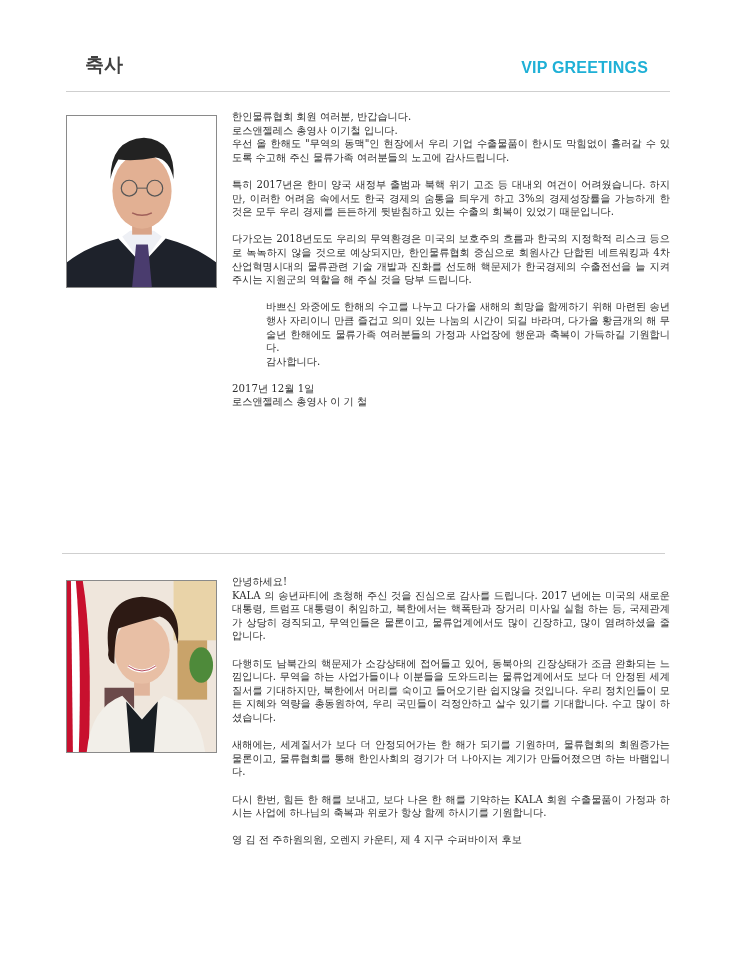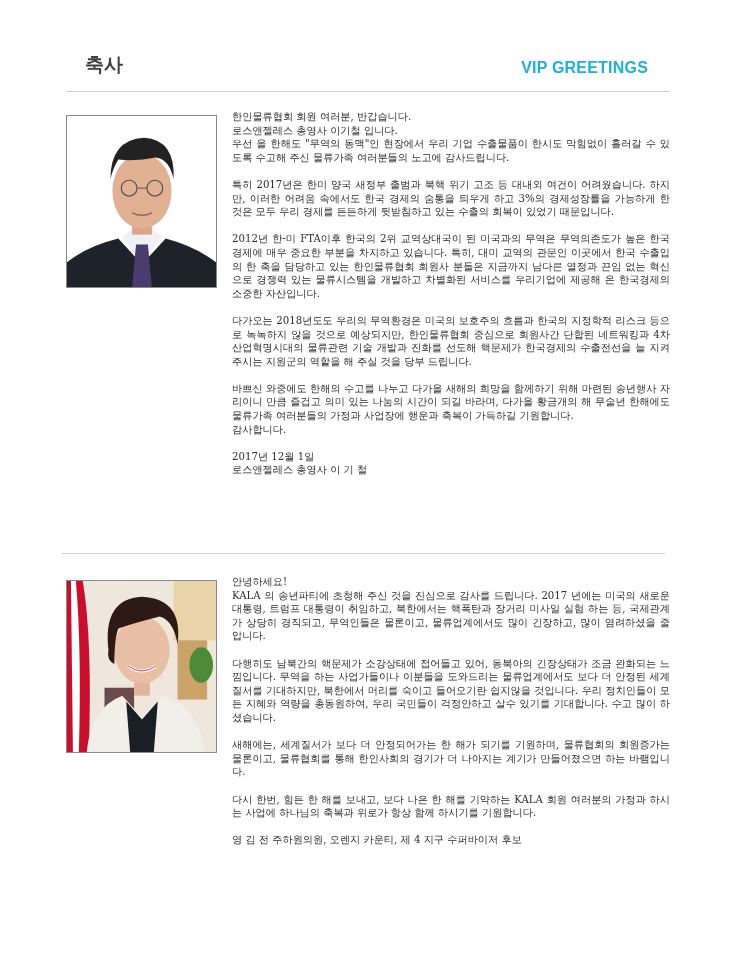--- a/index.html
+++ b/index.html
@@ -39,23 +39,22 @@
     <line x1="71" y1="73" x2="81" y2="73" stroke="#555" stroke-width="1"></line>
     <path d="M66 98 Q76 103 86 98" stroke="#a0605a" stroke-width="1.5" fill="none"></path>
   </svg>
 </div>
 
 <div class="letter" style="top:110px;">
   <p style="white-space:pre-line;">한인물류협회 회원 여러분, 반갑습니다.
 로스앤젤레스 총영사 이기철 입니다.
 우선 올 한해도 "무역의 동맥"인 현장에서 우리 기업 수출물품이 한시도 막힘없이 흘러갈 수 있도록 수고해 주신 물류가족 여러분들의 노고에 감사드립니다.</p>
   <p>특히 2017년은 한미 양국 새정부 출범과 북핵 위기 고조 등 대내외 여건이 어려웠습니다. 하지만, 이러한 어려움 속에서도 한국 경제의 숨통을 틔우게 하고 3%의 경제성장률을 가능하게 한 것은 모두 우리 경제를 든든하게 뒷받침하고 있는 수출의 회복이 있었기 때문입니다.</p>
-  <p>2012년 한-미 FTA이후 한국의 2위 교역상대국이 된 미국과의 무역은 무역의존도가 높은 한국경제에 매우 중요한 부분을 차지하고 있습니다. 특히, 대미 교역의 관문인 이곳에서 한국 수출입의 한 축을 담당하고 있는 한인물류협회 회원사 분들은 지금까지 남다른 열정과 끈임 없는 혁신으로 경쟁력 있는 물류시스템을 개발하고 차별화된 서비스를 우리기업에 제공해 온 한국경제의 소중한 자산입니다.</p>
   <p>다가오는 2018년도도 우리의 무역환경은 미국의 보호주의 흐름과 한국의 지정학적 리스크 등으로 녹녹하지 않을 것으로 예상되지만, 한인물류협회 중심으로 회원사간 단합된 네트워킹과 4차 산업혁명시대의 물류관련 기술 개발과 진화를 선도해 핵문제가 한국경제의 수출전선을 늘 지켜주시는 지원군의 역할을 해 주실 것을 당부 드립니다.</p>
-  <p style="white-space:pre-line;">바쁘신 와중에도 한해의 수고를 나누고 다가올 새해의 희망을 함께하기 위해 마련된 송년행사 자리이니 만큼 즐겁고 의미 있는 나눔의 시간이 되길 바라며, 다가올 황금개의 해 무술년 한해에도 물류가족 여러분들의 가정과 사업장에 행운과 축복이 가득하길 기원합니다.
+  <p style="white-space:pre-line;margin-left:34px;">바쁘신 와중에도 한해의 수고를 나누고 다가올 새해의 희망을 함께하기 위해 마련된 송년행사 자리이니 만큼 즐겁고 의미 있는 나눔의 시간이 되길 바라며, 다가올 황금개의 해 무술년 한해에도 물류가족 여러분들의 가정과 사업장에 행운과 축복이 가득하길 기원합니다.
 감사합니다.</p>
   <p style="white-space:pre-line;">2017년 12월 1일
 로스앤젤레스 총영사 이 기 철</p>
 </div>
 
 <div class="divider" style="left:62px; top:553px; width:603px;"></div>
 
 <div class="photo" style="left:66px; top:580px;">
   <svg viewBox="0 0 151 173" preserveAspectRatio="none">
     <rect width="151" height="173" fill="#efe6dc"></rect>
@@ -73,15 +72,15 @@
     <path d="M62 86 Q76 96 90 86" stroke="#ffffff" stroke-width="3" fill="none"></path>
     <path d="M62 86 Q76 96 90 86" stroke="#b5485a" stroke-width="1" fill="none"></path>
   </svg>
 </div>
 
 <div class="letter" style="top:575px;">
   <p style="white-space:pre-line;">안녕하세요!
 KALA 의 송년파티에 초청해 주신 것을 진심으로 감사를 드립니다. 2017 년에는 미국의 새로운 대통령, 트럼프 대통령이 취임하고, 북한에서는 핵폭탄과 장거리 미사일 실험 하는 등, 국제관계가 상당히 경직되고, 무역인들은 물론이고, 물류업계에서도 많이 긴장하고, 많이 염려하셨을 줄 압니다.</p>
   <p>다행히도 남북간의 핵문제가 소강상태에 접어들고 있어, 동북아의 긴장상태가 조금 완화되는 느낌입니다. 무역을 하는 사업가들이나 이분들을 도와드리는 물류업계에서도 보다 더 안정된 세계질서를 기대하지만, 북한에서 머리를 숙이고 들어오기란 쉽지않을 것입니다. 우리 정치인들이 모든 지혜와 역량을 총동원하여, 우리 국민들이 걱정안하고 살수 있기를 기대합니다. 수고 많이 하셨습니다.</p>
   <p>새해에는, 세계질서가 보다 더 안정되어가는 한 해가 되기를 기원하며, 물류협회의 회원증가는 물론이고, 물류협회를 통해 한인사회의 경기가 더 나아지는 계기가 만들어졌으면 하는 바램입니다.</p>
-  <p>다시 한번, 힘든 한 해를 보내고, 보다 나은 한 해를 기약하는 KALA 회원 여러분의 가정과 하시는 사업에 하나님의 축복과 위로가 항상 함께 하시기를 기원합니다.</p>
+  <p>다시 한번, 힘든 한 해를 보내고, 보다 나은 한 해를 기약하는 KALA 회원 수출물품이 가정과 하시는 사업에 하나님의 축복과 위로가 항상 함께 하시기를 기원합니다.</p>
   <p>영 김 전 주하원의원, 오렌지 카운티, 제 4 지구 수퍼바이저 후보</p>
 </div>
 
 </body></html>

